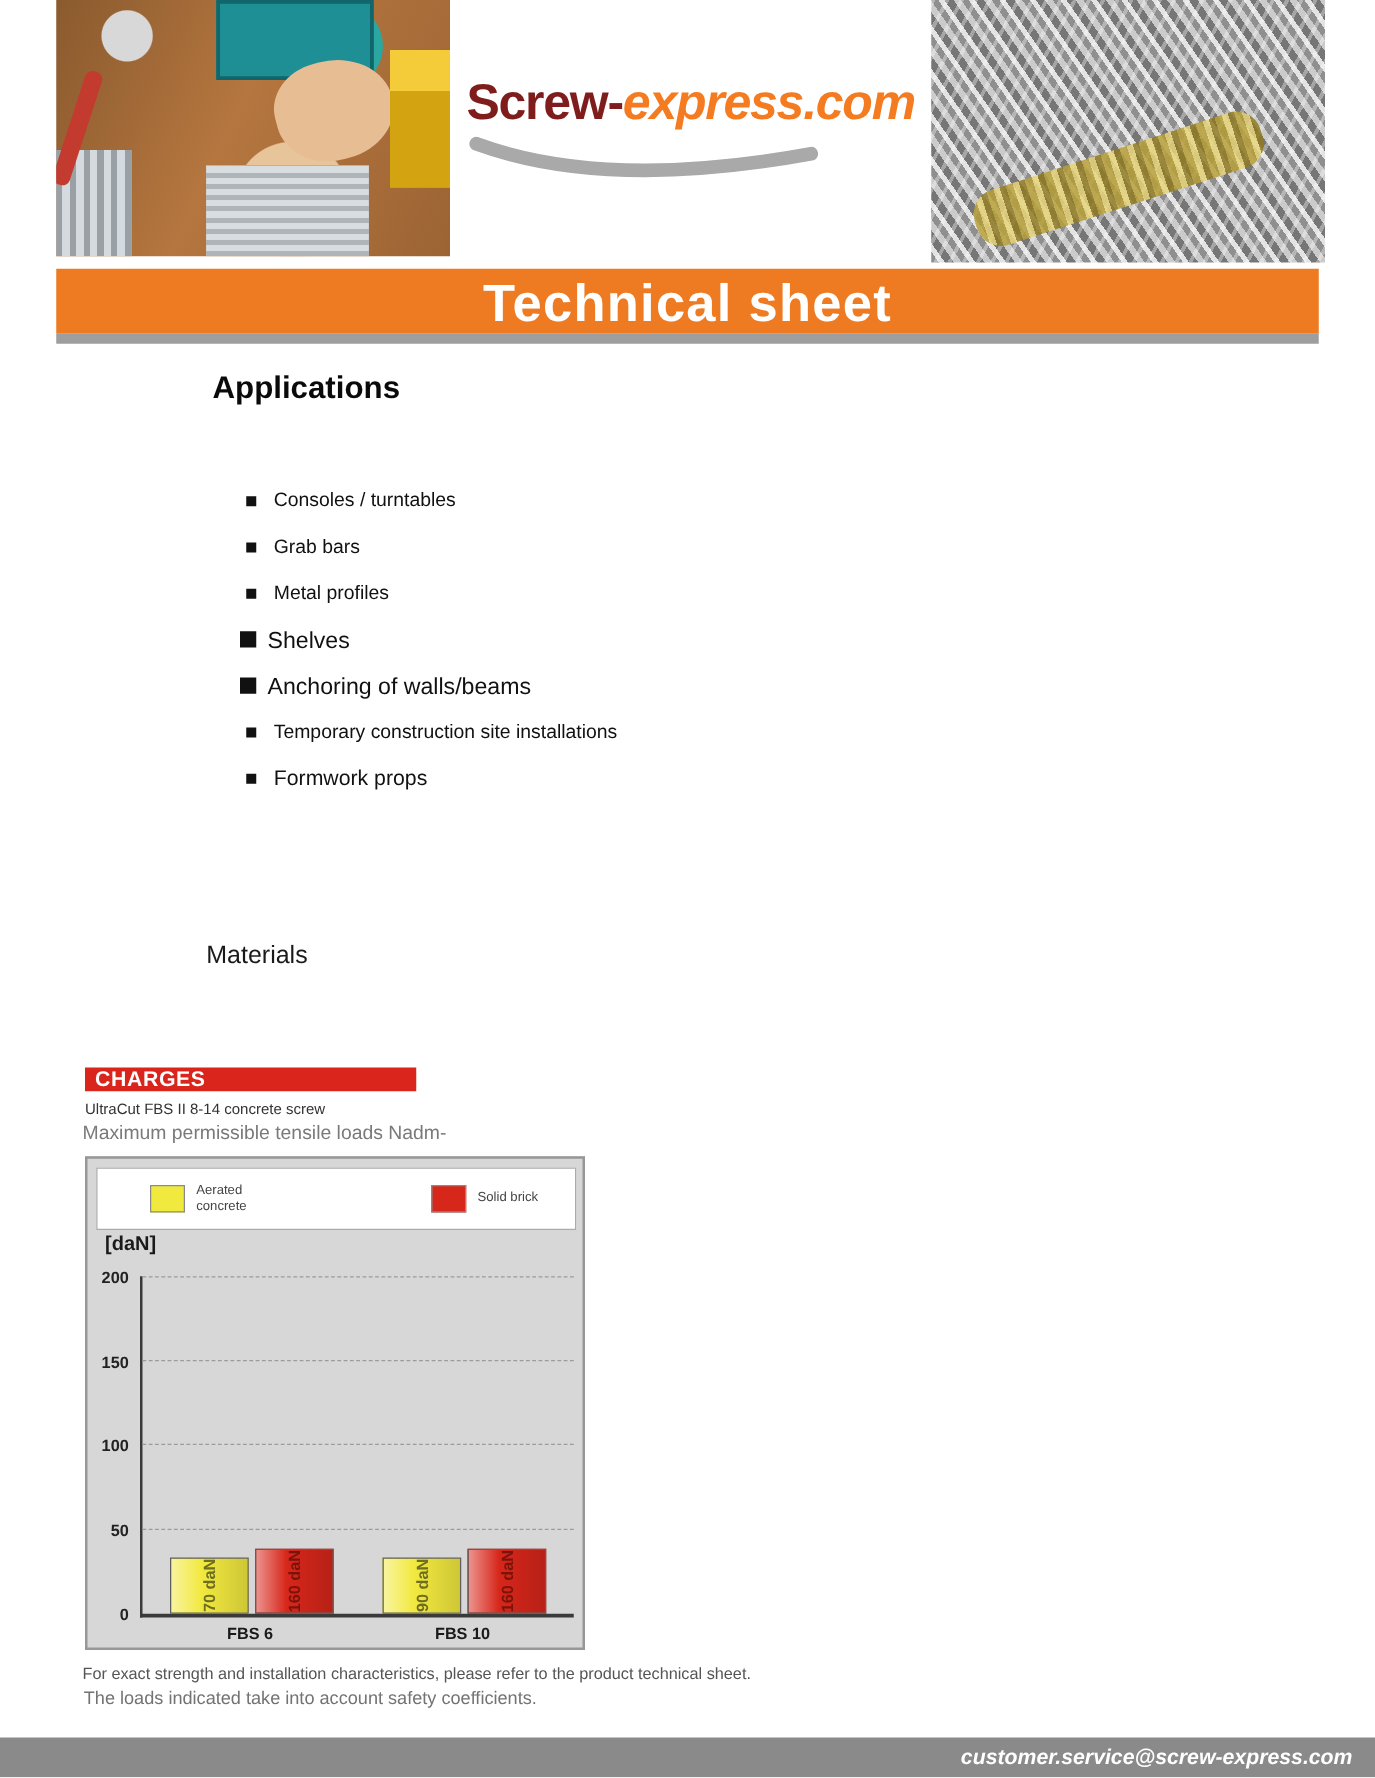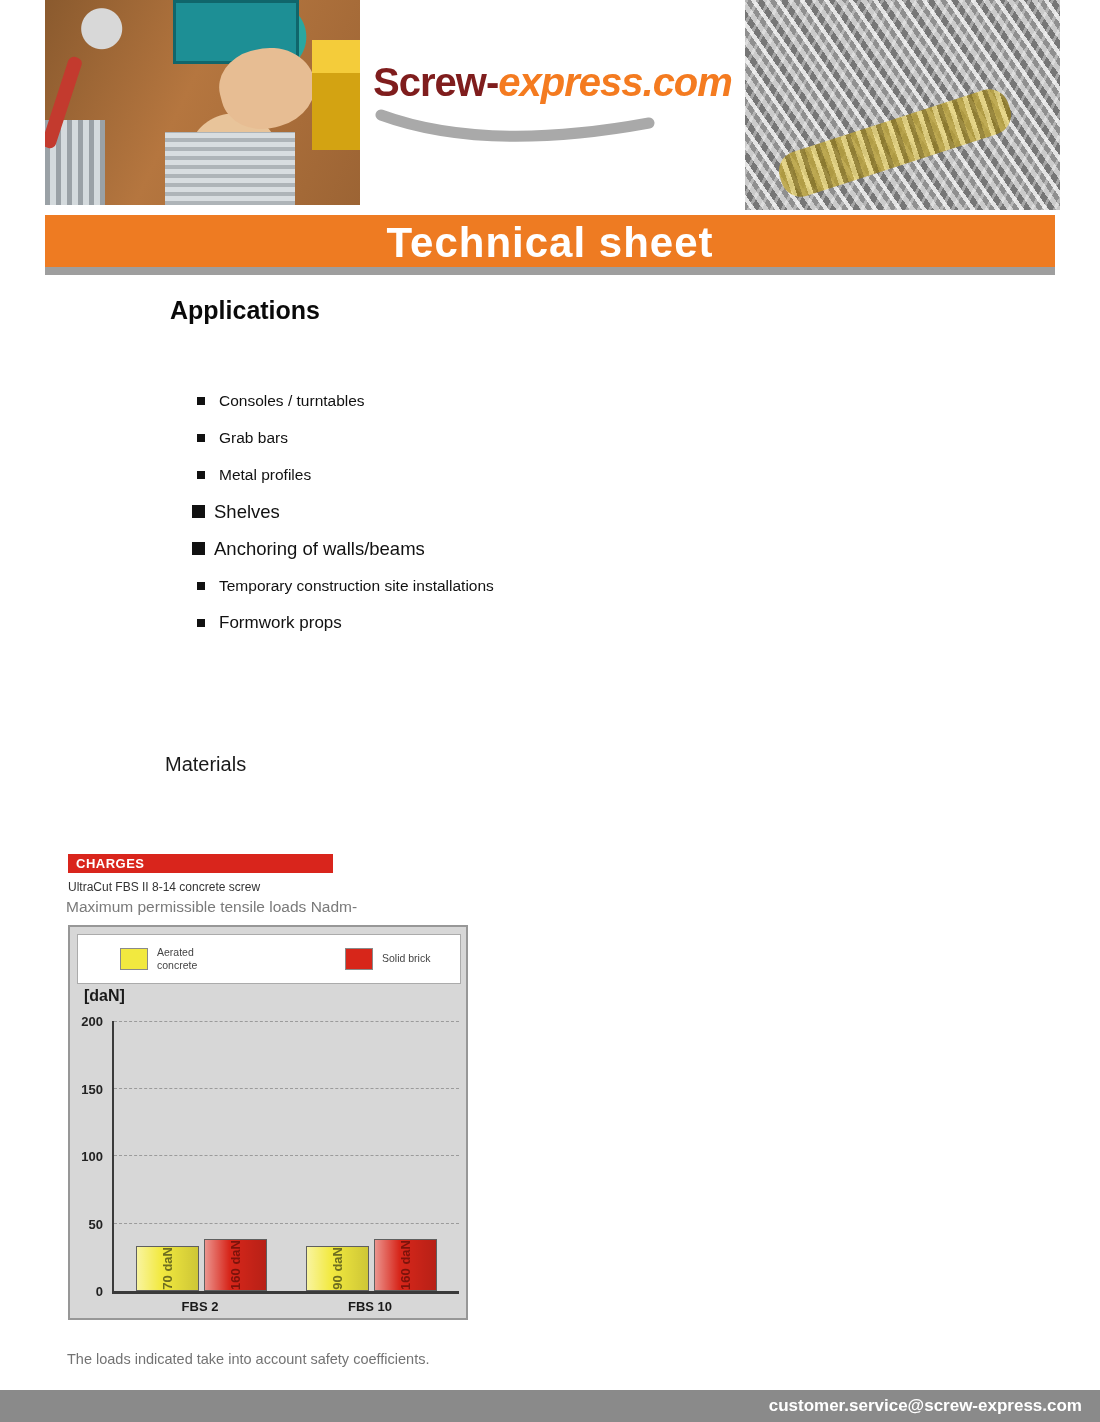--- a/index.html
+++ b/index.html
@@ -52,21 +52,21 @@
   .app-item.em .bullet{width:13px;height:13px;}
   .app-item.em .label{font-size:18.5px;}
   .app-item.semi .label{font-size:17px;}
 
   
   .materials-title{position:absolute;left:165px;top:753px;margin:0;font-size:20px;font-weight:500;color:#1a1a1a;}
 
   
   .charges-banner{position:absolute;left:68px;top:854px;width:265px;height:19px;
     display:flex;align-items:center;}
-  .charges-banner span{color:#fff;font-weight:bold;font-size:13px;padding-left:8px;letter-spacing:.5px;}
+  .charges-banner span{color:#fff;font-weight:bold;font-size:17px;padding-left:8px;letter-spacing:.5px;}
   .charges-subtitle{position:absolute;left:68px;top:880px;font-size:12px;color:#333;}
   .charges-desc{position:absolute;left:66px;top:898px;font-size:15.5px;color:#7a7a7a;}
 
   
   .chart-box{position:absolute;left:68px;top:925px;width:400px;height:395px;
     background:#d7d7d7;border:2px solid #979797;box-sizing:border-box;}
   .legend{position:absolute;left:7px;top:7px;width:382px;height:48px;background:#fff;
     border:1px solid #ababab;display:flex;align-items:center;}
   .legend-item{display:flex;align-items:center;gap:9px;}
   .legend-item.first{margin-left:42px;justify-content:space-between;}
@@ -92,21 +92,21 @@
   .xlabels span{position:absolute;transform:translateX(-50%);font-size:13px;font-weight:bold;color:#1a1a1a;}
   .xlabel-1{left:130px;}
   .xlabel-2{left:300px;}
 
   
   .footnote-1{position:absolute;left:66px;top:1331px;font-size:13px;color:#555;}
   .footnote-2{position:absolute;left:67px;top:1351px;font-size:14.5px;color:#737373;}
   .footer{position:absolute;left:0;top:1390px;width:1100px;height:32px;
     display:flex;align-items:center;justify-content:flex-end;}
   .footer-email{color:#ffffff;font-weight:bold;font-size:17px;padding-right:18px;
-    font-family:"Liberation Sans","DejaVu Sans",sans-serif;}
+    font-family:"Liberation Sans","DejaVu Sans",sans-serif;font-style:italic;}
 </style>
 </head>
 <body>
 
 <div class="page">
 
   <div class="photo photo-left">
     <div class="shape ph-box1"></div>
     <div class="shape ph-box2"></div>
     <div class="shape ph-box3"></div>
@@ -214,24 +214,25 @@
         <div class="bar" data-bar="0,1" style="background-color: rgb(242, 233, 63); height: 45%;">
           <span class="bar-label">90 daN</span>
         </div>
         <div class="bar" data-bar="1,1" style="background-color: rgb(215, 38, 26); height: 80%;">
           <span class="bar-label">160 daN</span>
         </div>
       </div>
     </div>
 
     <div class="xlabels">
-      <span class="xlabel-1">FBS 2</span>
+      <span class="xlabel-1">FBS 6</span>
       <span class="xlabel-2">FBS 10</span>
     </div>
   </div>
 
+  <div class="footnote-1">For exact strength and installation characteristics, please refer to the product technical sheet.</div>
   <div class="footnote-2">The loads indicated take into account safety coefficients.</div>
 
   <div class="footer" style="background-color: rgb(138, 138, 138);">
     <span class="footer-email">customer.service@screw-express.com</span>
   </div>
 
 </div>
 
 </body></html>

